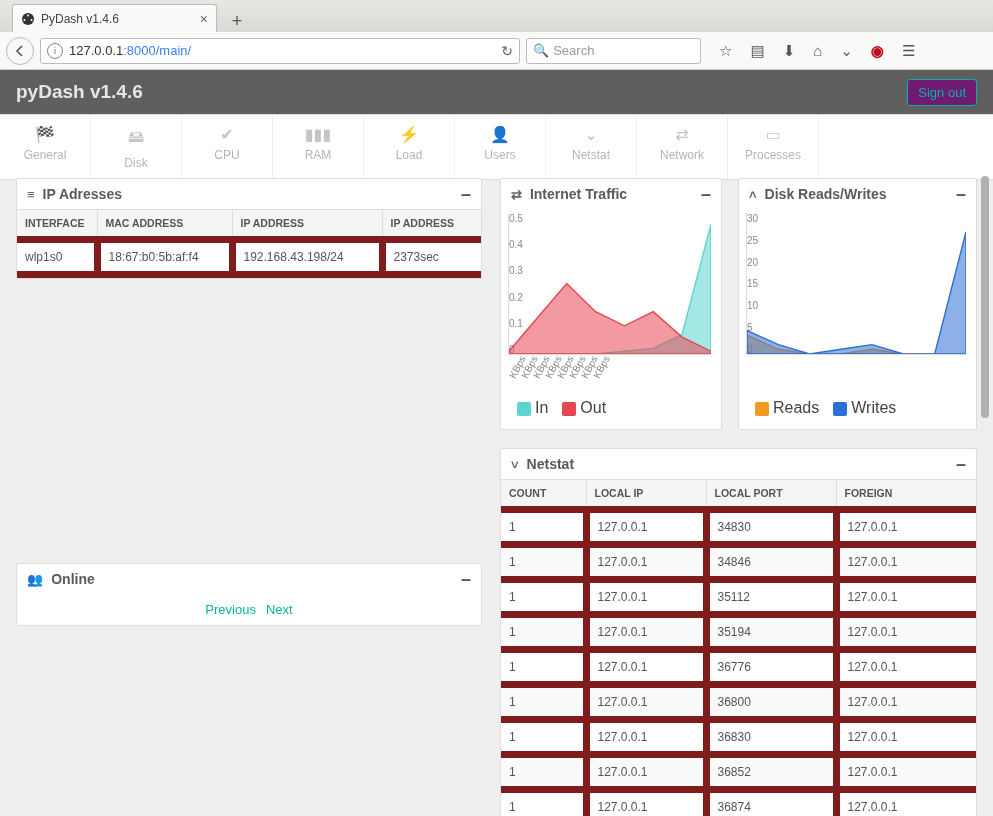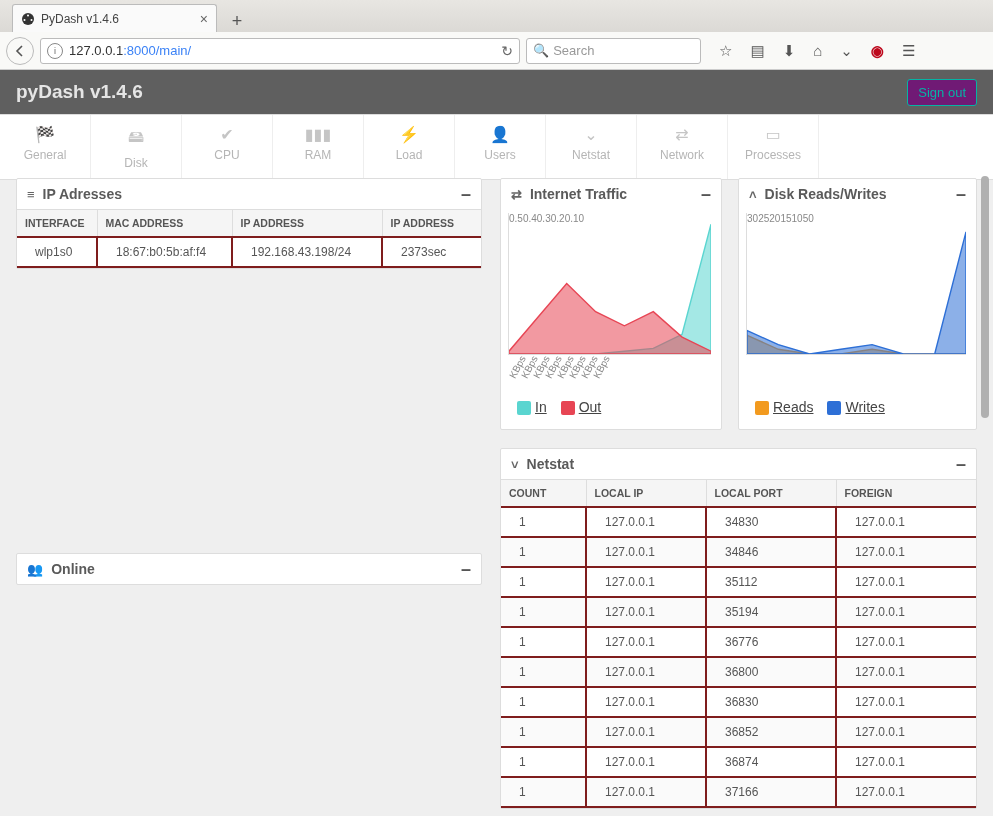--- a/index.html
+++ b/index.html
@@ -37,41 +37,41 @@
   .col-left { flex:0 0 466px; display:flex; flex-direction:column; gap:18px; }
   .col-right { flex:1; display:flex; flex-direction:column; gap:18px; }
 
   .panel { background:#fff; border:1px solid #ddd; border-radius:2px; }
   .panel-head { display:flex; align-items:center; padding:7px 10px; font-size:14px; font-weight:600; color:#5a5a5a; }
   .panel-head .ph-ico { margin-right:8px; font-size:13px; color:#666; }
   .panel-head .collapse { margin-left:auto; font-size:18px; font-weight:bold; color:#555; line-height:6px; }
 
   table { width:100%; border-collapse:collapse; font-size:12px; }
   th { text-align:left; font-weight:700; font-size:10.5px; color:#555; background:#f5f5f5; border:1px solid #ddd; padding:7px 8px; }
-  td { border:2px solid #7f1d1d; padding:7px 18px; color:#555; }
+  td { border:7px solid #7f1d1d; padding:7px 8px; color:#555; }
   tr:nth-child(even) td { background:#fafafa; }
   tr:nth-child(odd) td { background:#fff; }
   table td:first-child, table th:first-child { border-left:none; }
   table td:last-child, table th:last-child { border-right:none; }
 
   .pager { display:flex; gap:10px; justify-content:center; padding:8px 0; font-size:13px; }
   .pager a { color:#06b4a4; text-decoration:none; }
 
   
   .charts-row { display:flex; gap:16px; }
   .chart-panel { background:#fff; border:1px solid #ddd; border-radius:2px; flex:1; }
   .chart-body { position:relative; height:220px; padding:4px 6px 0 6px; }
   .chart-body-inner { position:relative; height:180px; }
-  .y-axis { position:absolute; left:0; top:0; bottom:38px; width:26px; display:flex; flex-direction:row; justify-content:space-between; color:#888; font-size:10px; align-items:flex-start; padding-left:2px; }
+  .y-axis { position:absolute; left:0; top:0; bottom:38px; width:26px; display:flex; flex-direction:column; justify-content:space-between; color:#888; font-size:10px; align-items:flex-start; padding-left:2px; }
   .y-axis.single { width:20px; }
   .plot { position:absolute; left:1px; right:4px; top:0; bottom:38px; border-left:1px solid #ddd; border-bottom:1px solid #ddd; }
   .x-axis { position:absolute; left:0; right:4px; bottom:0; height:36px; display:flex; color:#888; font-size:10px; align-items:flex-start; }
   .x-axis span { transform:rotate(-62deg); transform-origin:left top; width:12px; white-space:nowrap; margin-top:18px; }
   .x-axis.x-dw span { margin-left:7px; }
-  .legend { display:flex; gap:14px; padding:6px 10px; font-size:14px; color:#444; align-items:center;text-decoration:underline; }
+  .legend { display:flex; gap:14px; padding:6px 10px; font-size:16px; color:#444; align-items:center; }
   .legend .sw { width:14px; height:14px; display:inline-block; margin-right:4px; border-radius:2px; vertical-align:middle; }
 
   .cyan { background:#5ad5d0; }
   .red  { background:#e74554; }
   .orange { background:#f29a1f; }
   .blue { background:#2d6fd6; }
 
   
   .fake-scroll { position:absolute; right:2px; top:0; bottom:0; width:10px; }
   .fake-scroll .thumb { position:absolute; top:106px; width:8px; height:242px; background:#b0b0b0; border-radius:4px; }
@@ -176,20 +176,24 @@
         </table>
       </div>
 
       <div style="height:248px;"></div>
 
       <div class="panel">
         <div class="panel-head">
           <span class="ph-ico">👥</span>
           <span>Online</span>
           <span class="collapse">–</span>
+        </div>
+        <div class="pager">
+          <a href="#">Previous</a>
+          <a href="#">Next</a>
         </div>
       </div>
 
     </div>
 
     <div class="col-right">
 
       <div class="charts-row" style="margin-top:-6px;">
         <div class="chart-panel" style="flex:0 0 222px;">
           <div class="panel-head">

